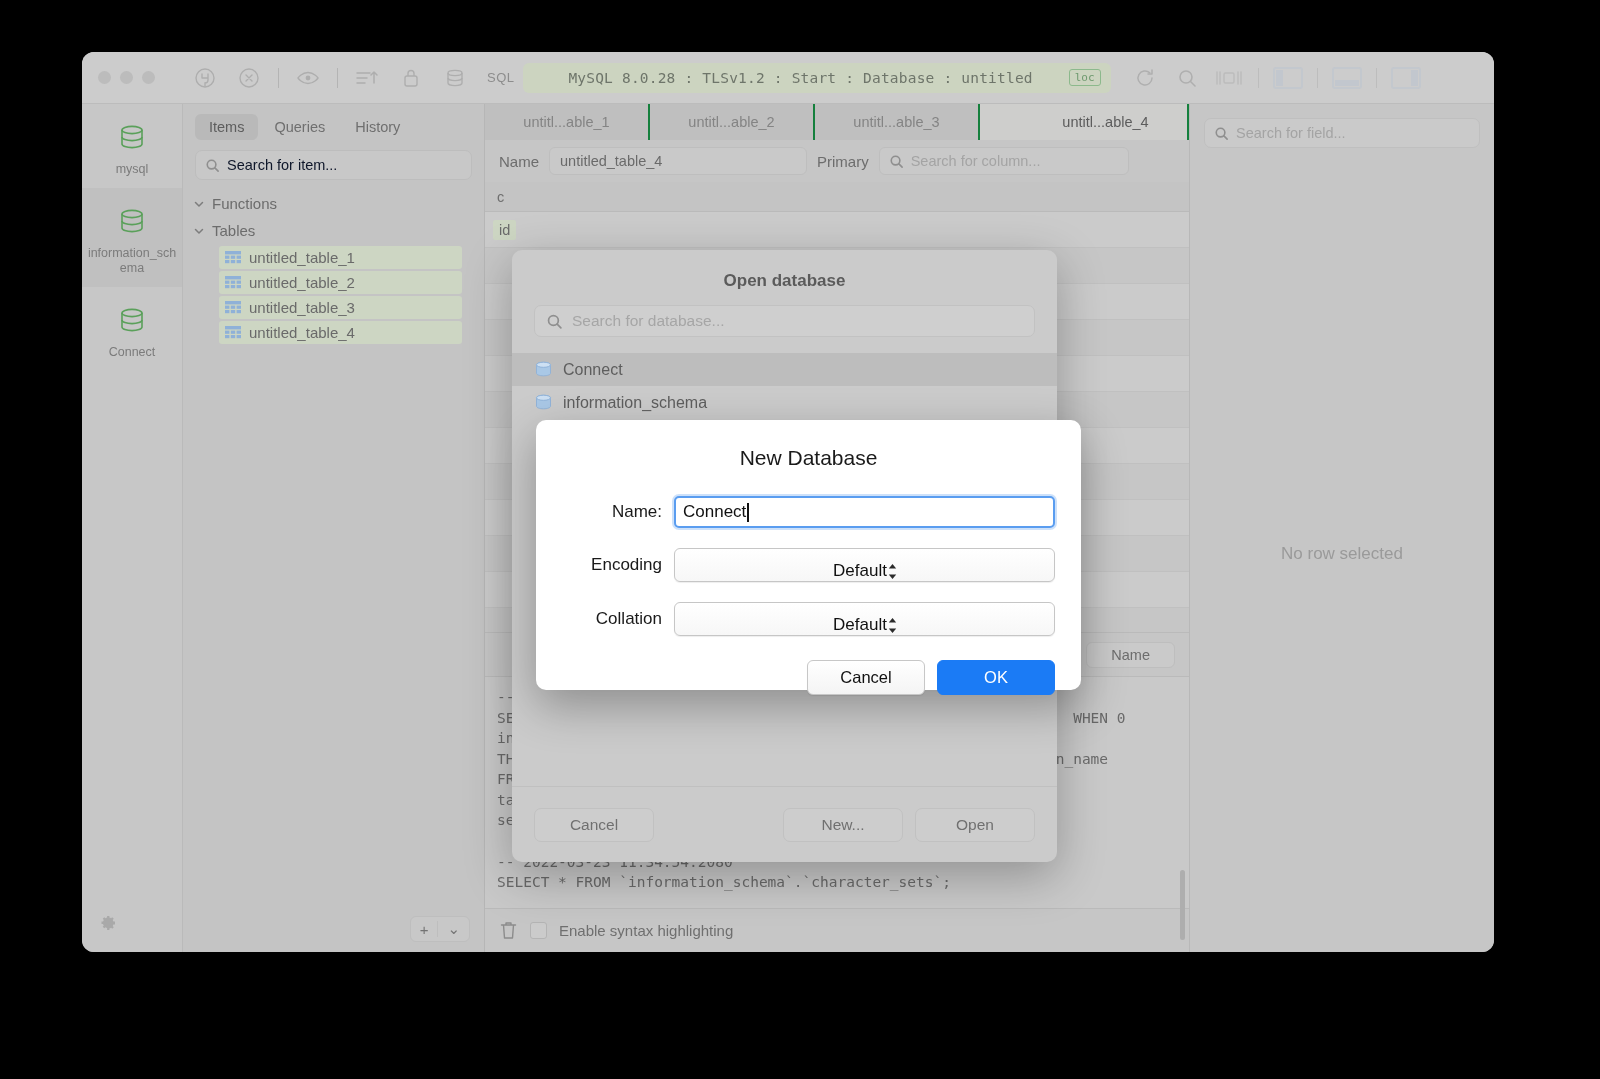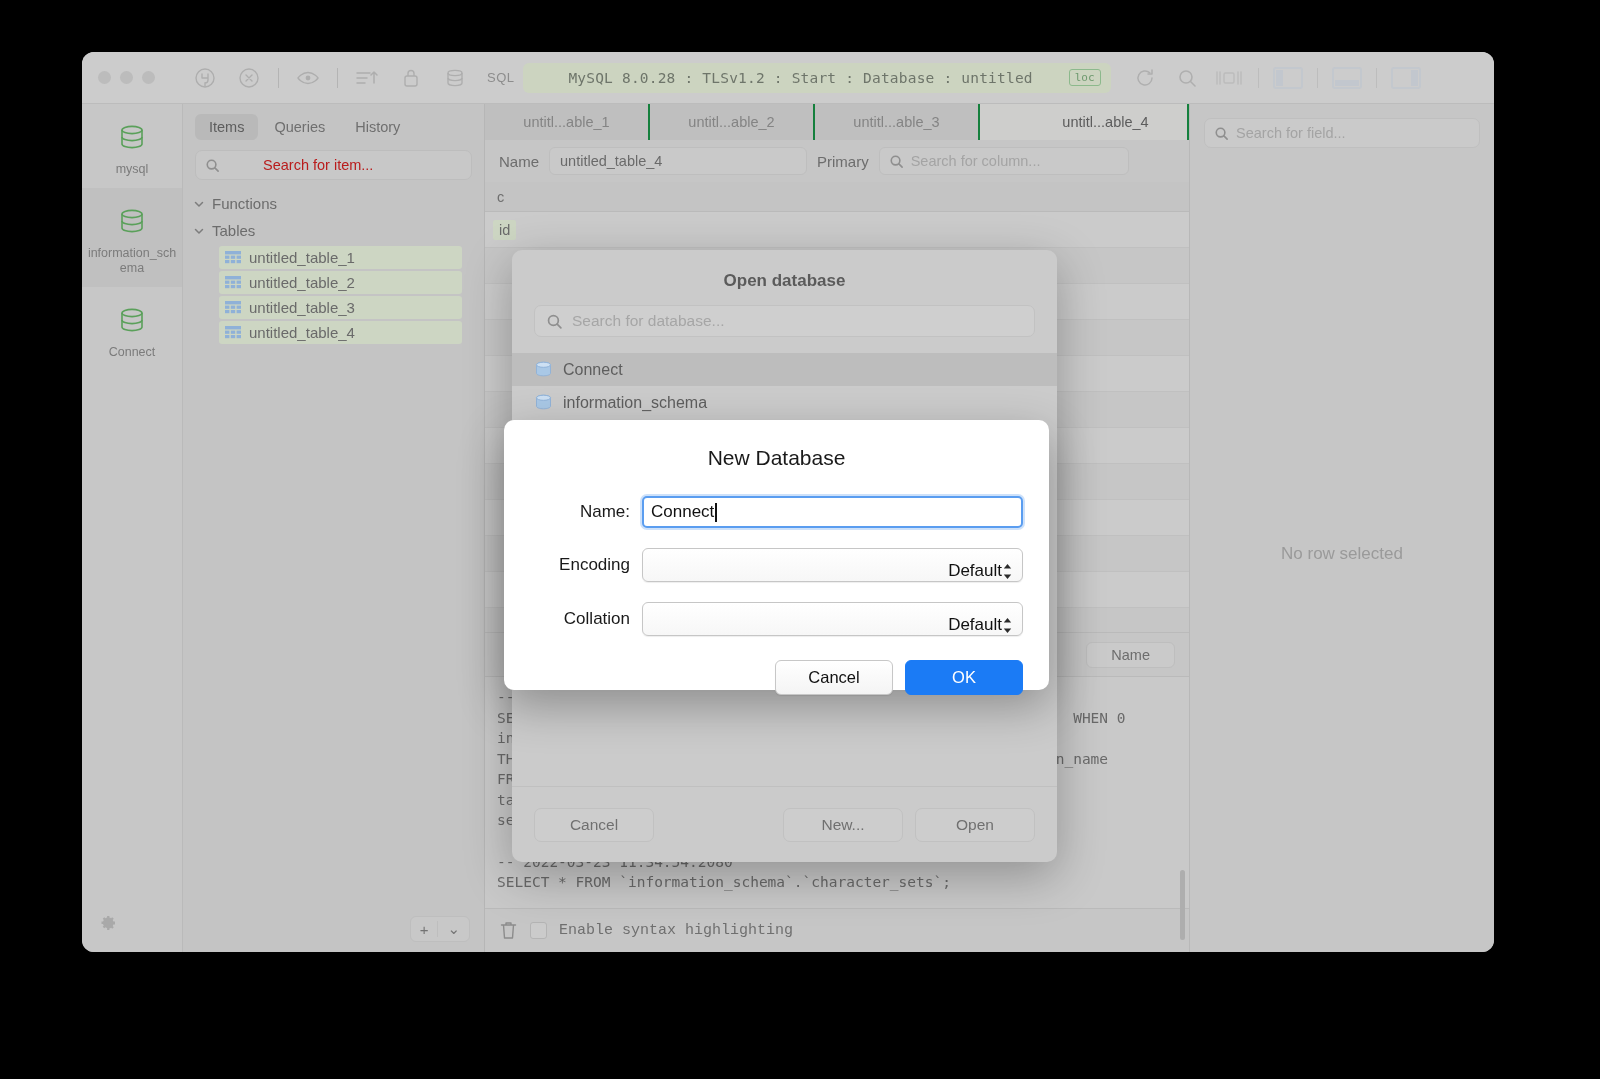--- a/index.html
+++ b/index.html
@@ -108,21 +108,21 @@
     font-size: 14.5px; color: #6f6f6f;
     padding: 5px 14px; border-radius: 6px;
   }
   .seg-btn.active { background: #b9b9b9; color: #5d5d5d; }
   .search-box {
     margin: 4px 12px 8px;
     height: 30px; background: #c8c8c8;
     border: 1px solid #bdbdbd; border-radius: 7px;
     display: flex; align-items: center; gap: 7px; padding: 0 9px;
   }
-  .search-ph { font-size: 14.5px; color: #b91c1c; margin-left: 36px; }
+  .search-ph { font-size: 14.5px; color: #0f172a; }
   .tree { padding: 2px 0 0 0; overflow: hidden; flex: 1; }
   .tree-grp {
     display: flex; align-items: center; gap: 7px;
     padding: 5px 0 5px 10px;
     font-size: 15px; color: #6c6c6c;
   }
   .tree-row {
     display: flex; align-items: center; gap: 8px;
     margin: 2px 22px 2px 36px;
     padding: 3px 6px;
@@ -207,21 +207,21 @@
     line-height:1.42;
     white-space: pre-wrap; word-break: break-all;
     position:relative; overflow:hidden;
   }
   .console-scroll {
     position:absolute; right:4px; bottom:12px;
     width:5px; height:70px; background:#aeaeae; border-radius:3px;
   }
   .console-foot {
     height: 44px; background:#c6c6c6; border-top:1px solid #bababa;
-    display:flex; align-items:center; gap:12px; padding: 0 14px; font-family: Liberation Mono, monospace;
+    display:flex; align-items:center; gap:12px; padding: 0 14px;
   }
   .chk { width:17px; height:17px; border:1px solid #b4b4b4; border-radius:3px; background:#cbcbcb; }
   .chk-lbl { font-size:15px; color:#6f6f6f; }
 
   
   .rightp { width: 305px; background:#c6c6c6; border-left:1px solid #b8b8b8; position:relative; }
   .rp-search {
     margin: 14px 14px 0; height: 30px;
     background:#cacaca; border:1px solid #bfbfbf; border-radius:7px;
     display:flex; align-items:center; gap:7px; padding: 0 9px;
@@ -265,21 +265,21 @@
   }
   .sf-btn {
     border:1px solid #c1c1c1; border-radius:7px; background:#cdcdcd;
     padding: 7px 0; width: 120px; text-align:center;
     font-size:15.5px; color:#707070;
   }
   .sf-spacer { flex:1; }
 
   
   .modal {
-    position:absolute; left:422px; top:316px;
+    position:absolute; left:454px; top:316px;
     width: 545px; height: 270px;
     background: #fff; border-radius: 10px;
     box-shadow: 0 16px 46px rgba(0,0,0,.30);
     padding: 26px 26px 0;
   }
   .modal-title {
     text-align:center; font-size: 21px; color:#1a1a1a; margin-bottom: 26px;
   }
   .m-row { display:flex; align-items:center; margin-bottom: 20px; }
   .m-label {
@@ -292,21 +292,21 @@
     background:#fff; display:flex; align-items:center;
     padding: 0 7px;
     font-size: 17px; color:#111;
     box-shadow: 0 0 0 2px rgba(90,157,240,.30);
   }
   .caret { display:inline-block; width:1.5px; height:19px; background:#111; margin-left:1px; }
   .m-select {
     flex:1; height: 34px;
     border:1px solid #c6c6c6; border-radius: 6px;
     background: linear-gradient(#fff,#f7f7f7);
-    display:flex; align-items:center; justify-content:flex-end;
+    display:flex; align-items:center; justify-content:center;
     padding: 12px 9px 0 11px;
     font-size: 17px; color:#111;
     box-shadow: 0 1px 1px rgba(0,0,0,.07);
   }
   .stepper { display:flex; flex-direction:column; gap:2px; align-items:center; }
   .modal-foot {
     display:flex; justify-content:flex-end; gap:12px;
     margin-top: 24px;
   }
   .btn {

